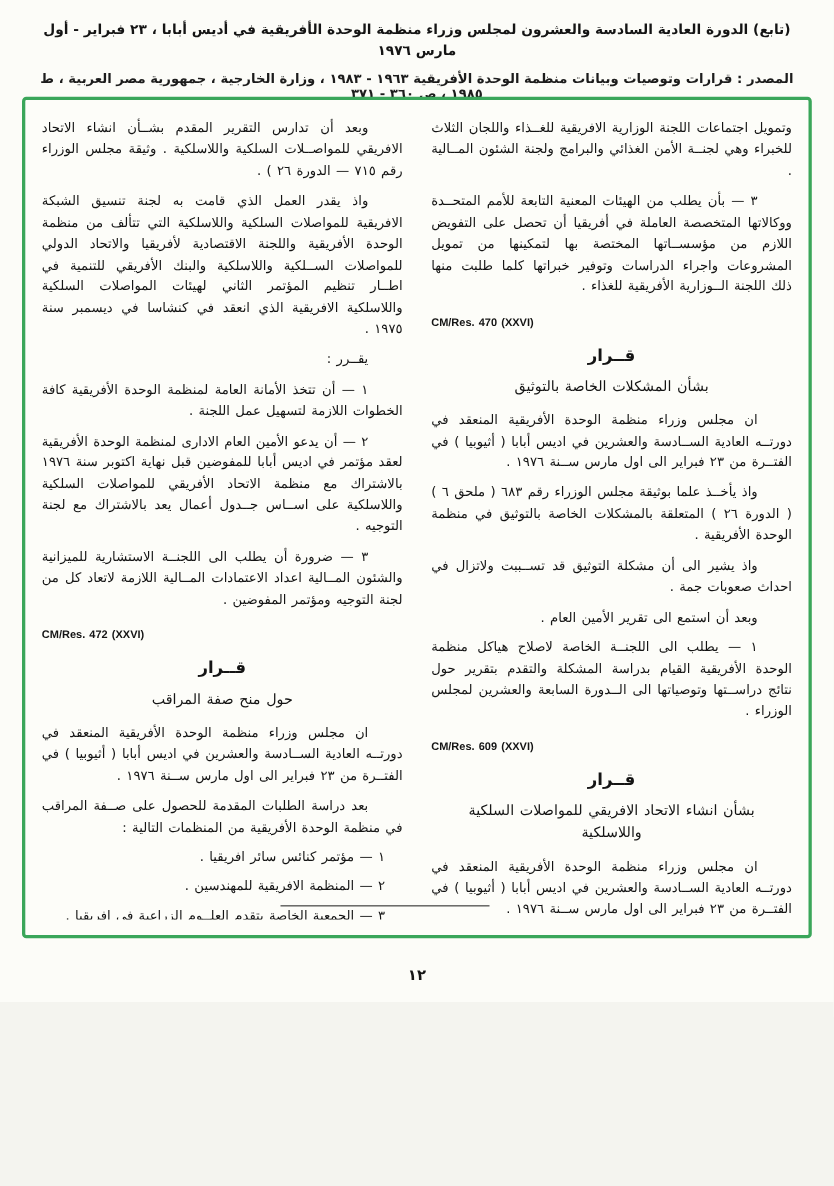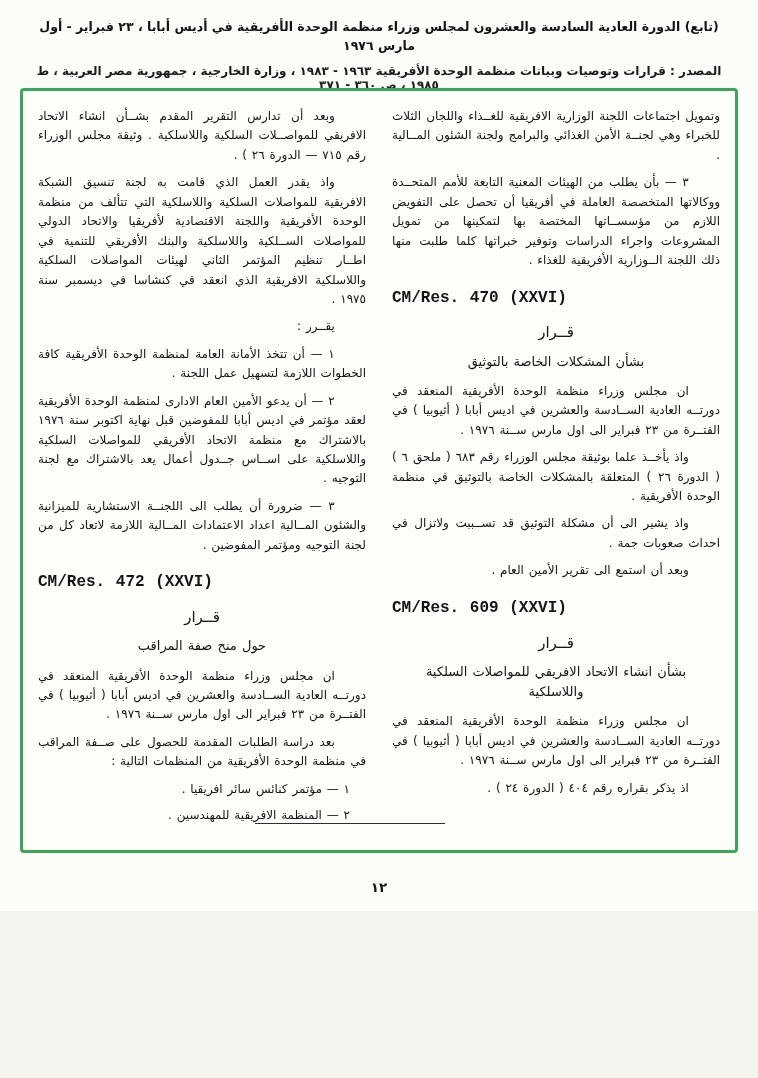--- a/index.html
+++ b/index.html
@@ -49,26 +49,26 @@
     text-align:justify;
     font-size:12px;
     line-height:1.62;
     word-spacing:1px;
   }
   .para   { margin-bottom:8px; text-indent:2.6em; }
   .noindent { text-indent:0; }
   .item   { margin-bottom:7px; padding-right:16px; text-indent:0; text-align:right; }
   .ref {
     direction:ltr; text-align:left;
-    font-family:Liberation Mono, monospace;
-    font-weight:bold; font-size:16px;
+    font-family:Liberation Sans, sans-serif;
+    font-weight:bold; font-size:10px;
     margin:15px 0 9px 0; text-indent:0;
   }
   .res-title {
-    text-align:center; font-size:15px; font-weight:normal;
+    text-align:center; font-size:15px; font-weight:bold;
     margin:4px 0 7px 0; letter-spacing:1px;
   }
   .res-subtitle {
     text-align:center; font-size:13px; font-weight:normal;
     margin:0 auto 10px auto; line-height:1.55; max-width:88%;
   }
   .footnote-rule {
     position:absolute; bottom:26px; left:232px; width:190px;
     border-top:1.5px solid #2f2f2f; height:0;
   }
@@ -96,20 +96,21 @@
       <section class="col" dir="rtl">
         <p class="para noindent">وتمويل اجتماعات اللجنة الوزارية الافريقية للغــذاء واللجان الثلاث للخبراء وهي لجنــة الأمن الغذائي والبرامج ولجنة الشئون المــالية .</p>
         <p class="para">٣ — بأن يطلب من الهيئات المعنية التابعة للأمم المتحــدة ووكالاتها المتخصصة العاملة في أفريقيا أن تحصل على التفويض اللازم من مؤسســاتها المختصة بها لتمكينها من تمويل المشروعات واجراء الدراسات وتوفير خبراتها كلما طلبت منها ذلك اللجنة الــوزارية الأفريقية للغذاء .</p>
         <p class="ref">CM/Res. 470 (XXVI)</p>
         <h2 class="res-title">قــرار</h2>
         <h3 class="res-subtitle">بشأن المشكلات الخاصة بالتوثيق</h3>
         <p class="para">ان مجلس وزراء منظمة الوحدة الأفريقية المنعقد في دورتــه العادية الســادسة والعشرين في اديس أبابا ( أثيوبيا ) في الفتــرة من ٢٣ فبراير الى اول مارس ســنة ١٩٧٦ .</p>
         <p class="para">واذ يأخــذ علما بوثيقة مجلس الوزراء رقم ٦٨٣ ( ملحق ٦ ) ( الدورة ٢٦ ) المتعلقة بالمشكلات الخاصة بالتوثيق في منظمة الوحدة الأفريقية .</p>
         <p class="para">واذ يشير الى أن مشكلة التوثيق قد تســببت ولاتزال في احداث صعوبات جمة .</p>
         <p class="para">وبعد أن استمع الى تقرير الأمين العام .</p>
+        <p class="para">١ — يطلب الى اللجنــة الخاصة لاصلاح هياكل منظمة الوحدة الأفريقية القيام بدراسة المشكلة والتقدم بتقرير حول نتائج دراســتها وتوصياتها الى الــدورة السابعة والعشرين لمجلس الوزراء .</p>
         <p class="ref">CM/Res. 609 (XXVI)</p>
         <h2 class="res-title">قــرار</h2>
         <h3 class="res-subtitle">بشأن انشاء الاتحاد الافريقي للمواصلات السلكية واللاسلكية</h3>
         <p class="para">ان مجلس وزراء منظمة الوحدة الأفريقية المنعقد في دورتــه العادية الســادسة والعشرين في اديس أبابا ( أثيوبيا ) في الفتــرة من ٢٣ فبراير الى اول مارس ســنة ١٩٧٦ .</p>
         <p class="para">اذ يذكر بقراره رقم ٤٠٤ ( الدورة ٢٤ ) .</p>
       </section>
 
       <section class="col" dir="rtl">
         <p class="para">وبعد أن تدارس التقرير المقدم بشــأن انشاء الاتحاد الافريقي للمواصــلات السلكية واللاسلكية . وثيقة مجلس الوزراء رقم ٧١٥ — الدورة ٢٦ ) .</p>
         <p class="para">واذ يقدر العمل الذي قامت به لجنة تنسيق الشبكة الافريقية للمواصلات السلكية واللاسلكية التي تتألف من منظمة الوحدة الأفريقية واللجنة الاقتصادية لأفريقيا والاتحاد الدولي للمواصلات الســلكية واللاسلكية والبنك الأفريقي للتنمية في اطــار تنظيم المؤتمر الثاني لهيئات المواصلات السلكية واللاسلكية الافريقية الذي انعقد في كنشاسا في ديسمبر سنة ١٩٧٥ .</p>

